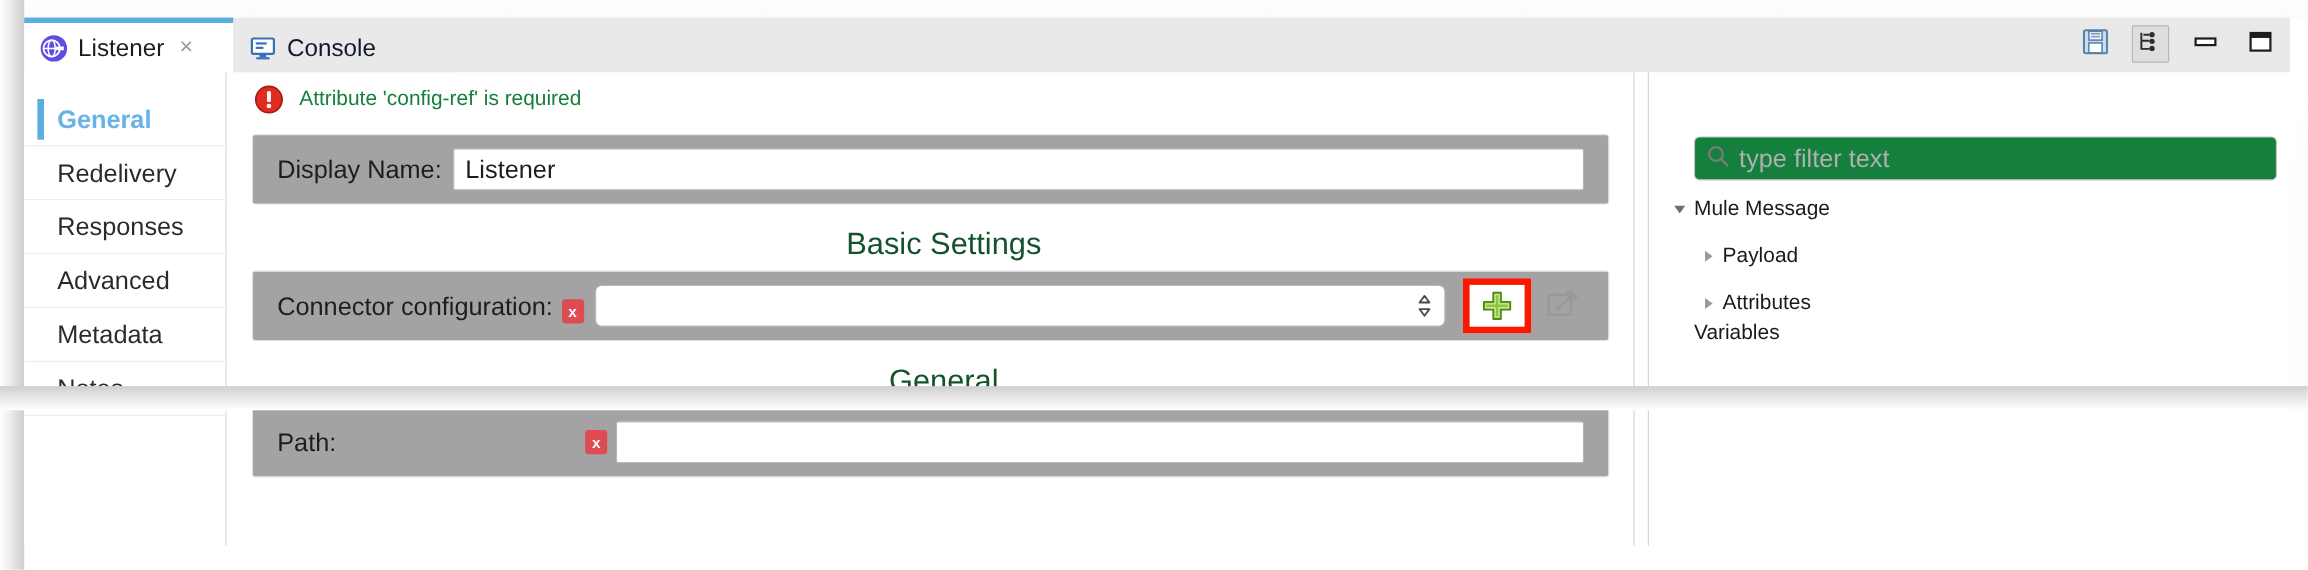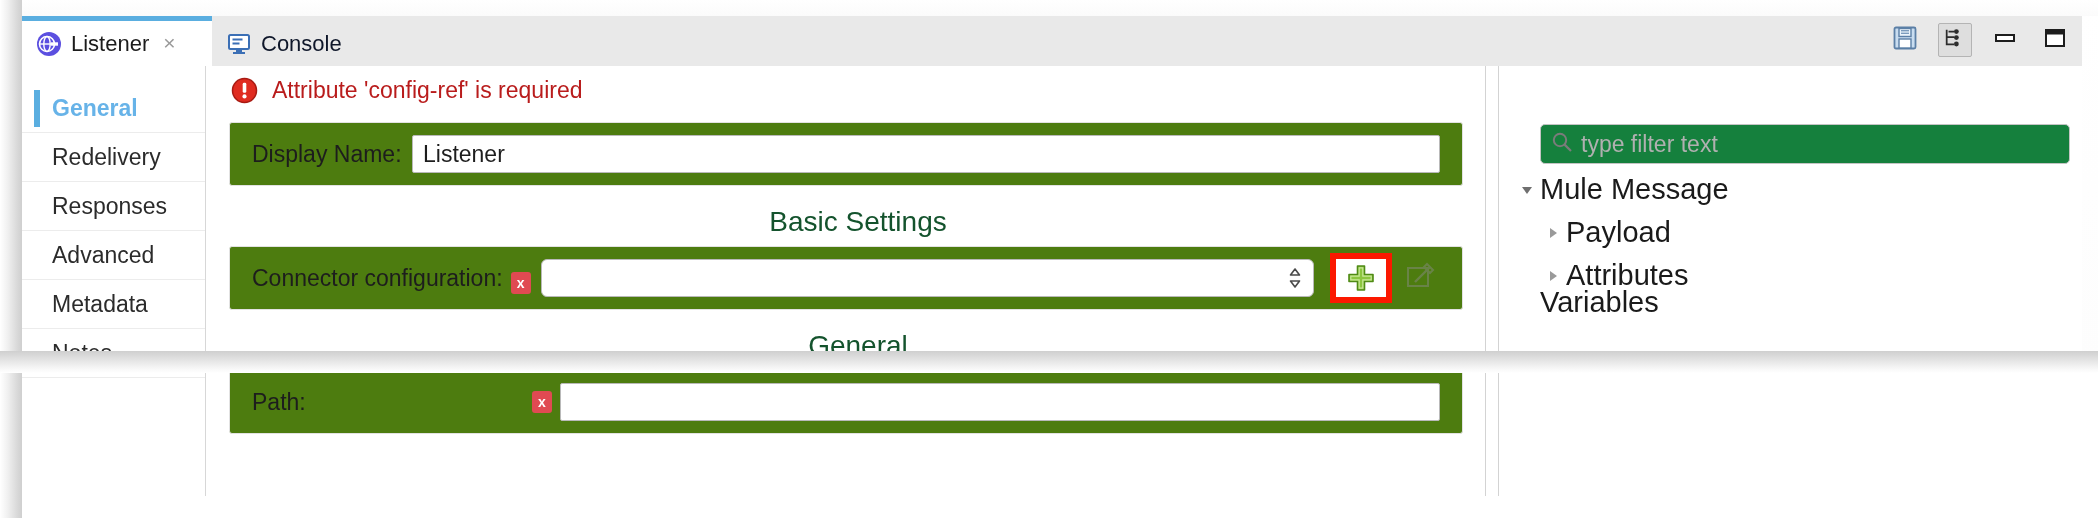--- a/index.html
+++ b/index.html
@@ -111,27 +111,27 @@
   
   .formpane {
     position: absolute; left: 185px; top: 0; width: 1278px; height: 430px;
     background: #ffffff;
     overflow: hidden;
   }
   .errorbar {
     display: flex; align-items: center;
     height: 48px;
     padding-left: 24px;
-    font-size: 23px; color: #b91c1c;
+    font-size: 19px; color: #15803d;
   }
   .err-icon { width: 27px; height: 27px; margin-right: 14px; flex:0 0 auto; }
 
   .groupbox {
     margin: 8px 22px 0 22px;
-    background: #4d7c0f;
+    background: #a3a3a3;
     border: 1px solid #e2e2e2;
     border-radius: 3px;
   }
   .row {
     display: flex; align-items: center;
     height: 62px;
     padding: 0 22px;
   }
   .row-label {
     font-size: 23px; color: #1d1d1d;
@@ -248,21 +248,21 @@
     font-family: "Liberation Sans", sans-serif;
     background: transparent;
     padding-left: 8px;
   }
   .filter-input::placeholder { color: #b0b0b0; }
 
   .tree { position: absolute; left: 18px; top: 110px; width: 560px; }
   .tree-node {
     display: flex; align-items: center;
     height: 27px;
-    font-size: 29px;
+    font-size: 19px;
     color: #1a1a1a;
     cursor: pointer;
     white-space: nowrap;
   }
   .tw {
     width: 18px; height: 18px; margin-right: 4px;
     flex: 0 0 auto; display: flex; align-items: center; justify-content: center;
   }
   .tw.spacer { visibility: hidden; }
   .lvl1 { padding-left: 0px; }

